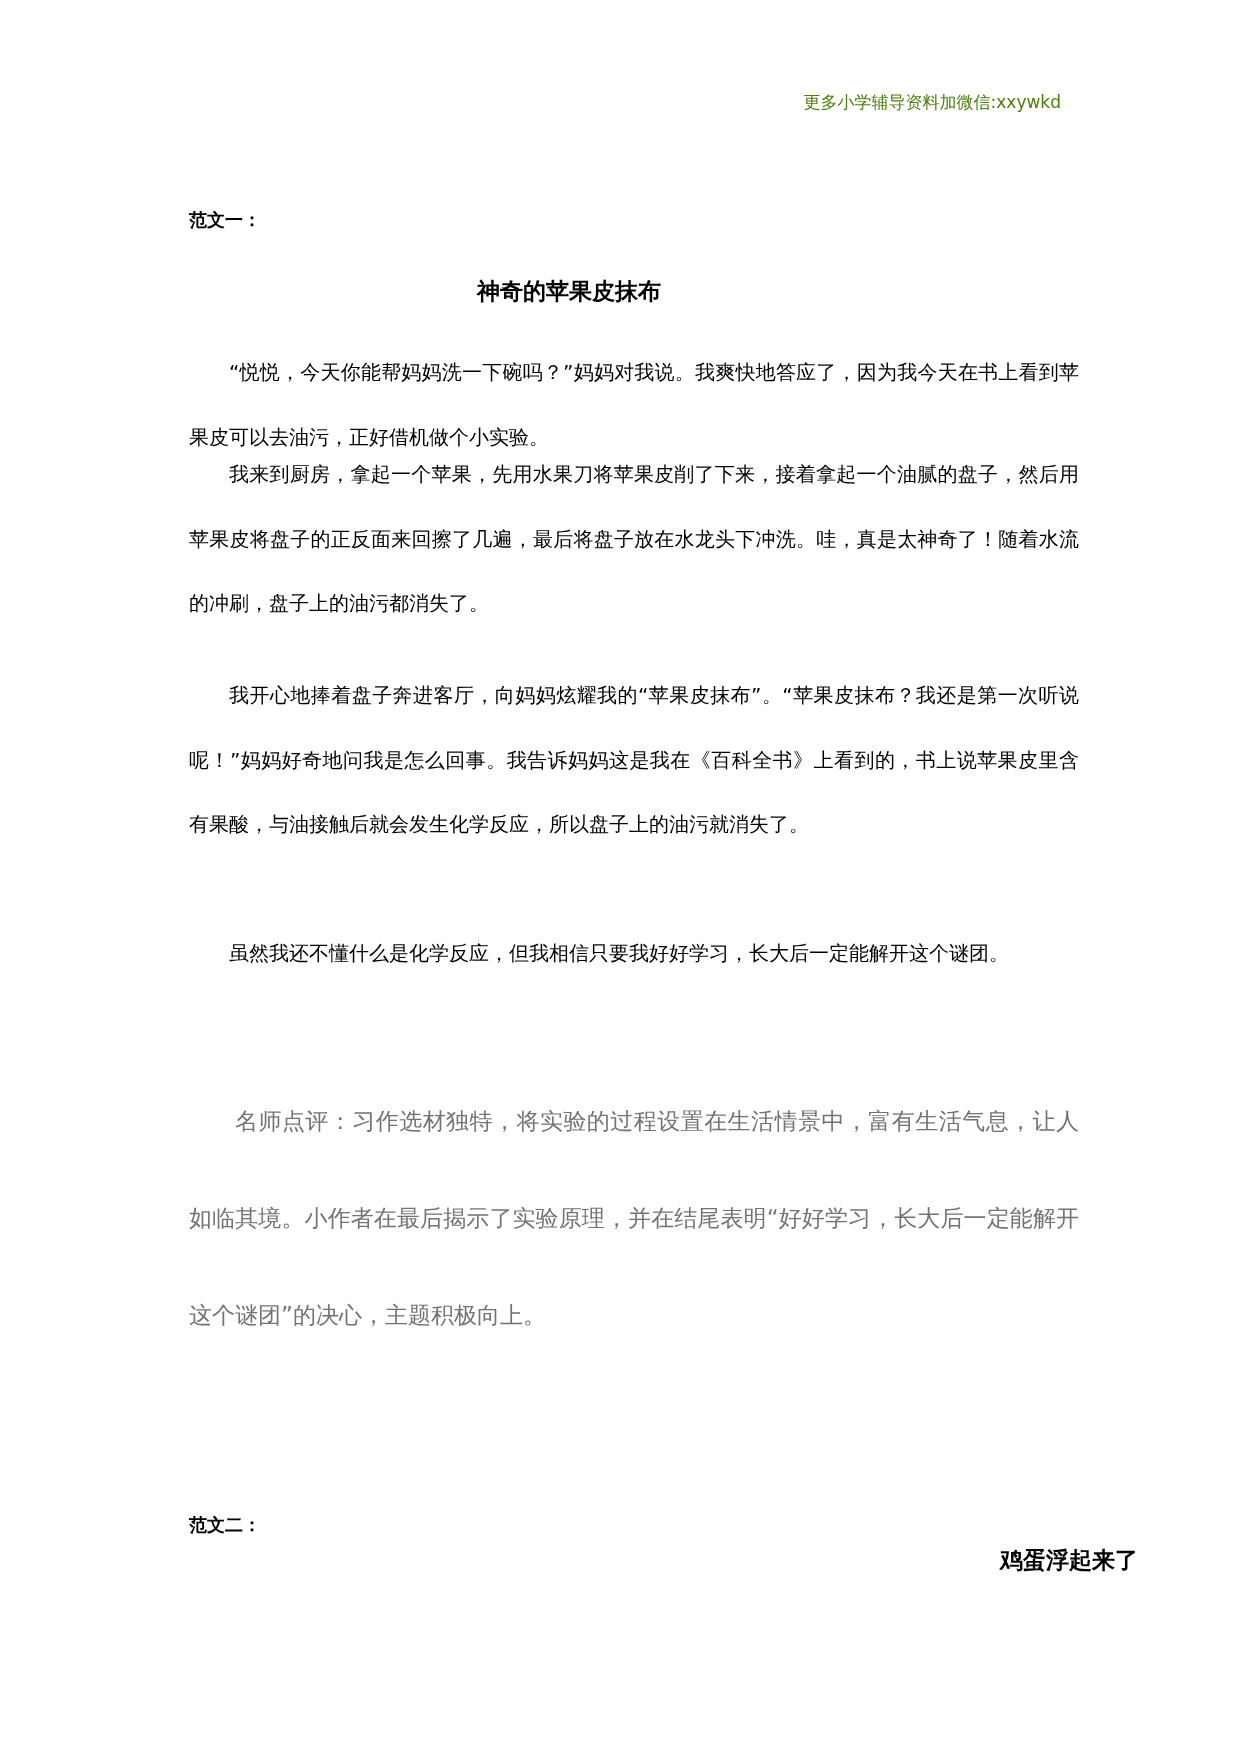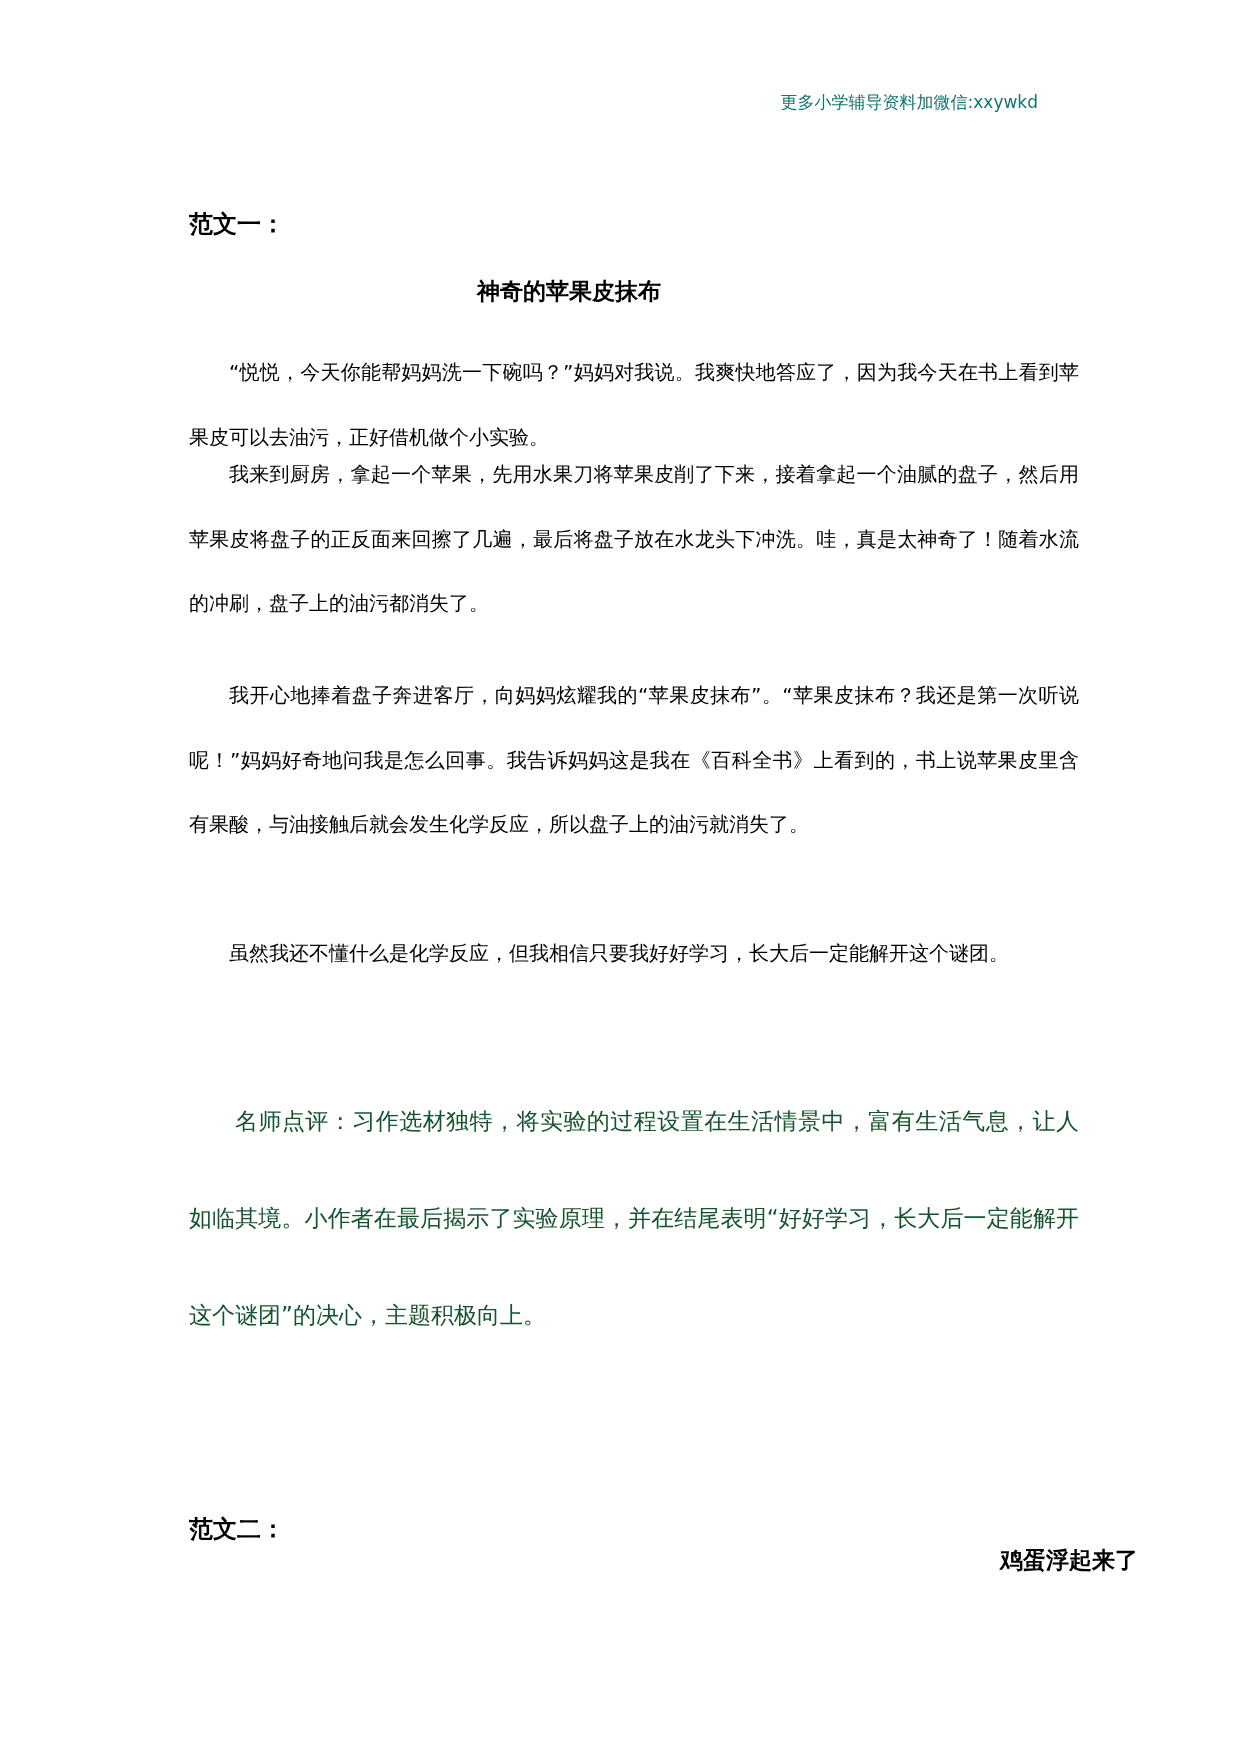--- a/index.html
+++ b/index.html
@@ -11,29 +11,29 @@
       width: 1240px;
       height: 1754px;
       position: relative;
       overflow: hidden;
       font-family: "DejaVu Sans", "Liberation Sans", sans-serif;
       color: #000000;
     }
     .header-note {
       position: absolute;
       top: 91px;
-      right: 202px;
+      right: 179px;
       font-size: 17px;
-      color: #0f766e;
+      color: #4d7c0f;
       white-space: nowrap;
     }
     .section-label {
       position: absolute;
       left: 189px;
-      font-size: 24px;
+      font-size: 18px;
       font-weight: bold;
       white-space: nowrap;
     }
     .essay-title {
       position: absolute;
       left: 0;
       width: 1138px;
       text-align: center;
       font-size: 23px;
       font-weight: bold;
@@ -48,21 +48,21 @@
       text-align: justify;
       text-indent: 2em;
       margin: 0;
     }
     .comment {
       position: absolute;
       left: 189px;
       width: 890px;
       font-size: 23px;
       line-height: 97px;
-      color: #14532d;
+      color: #737373;
       text-indent: 2em;
       margin: 0;
       text-align: justify;
     }
   </style>
 </head>
 <body>
 
 <div class="header-note">更多小学辅导资料加微信:xxywkd</div>
 

